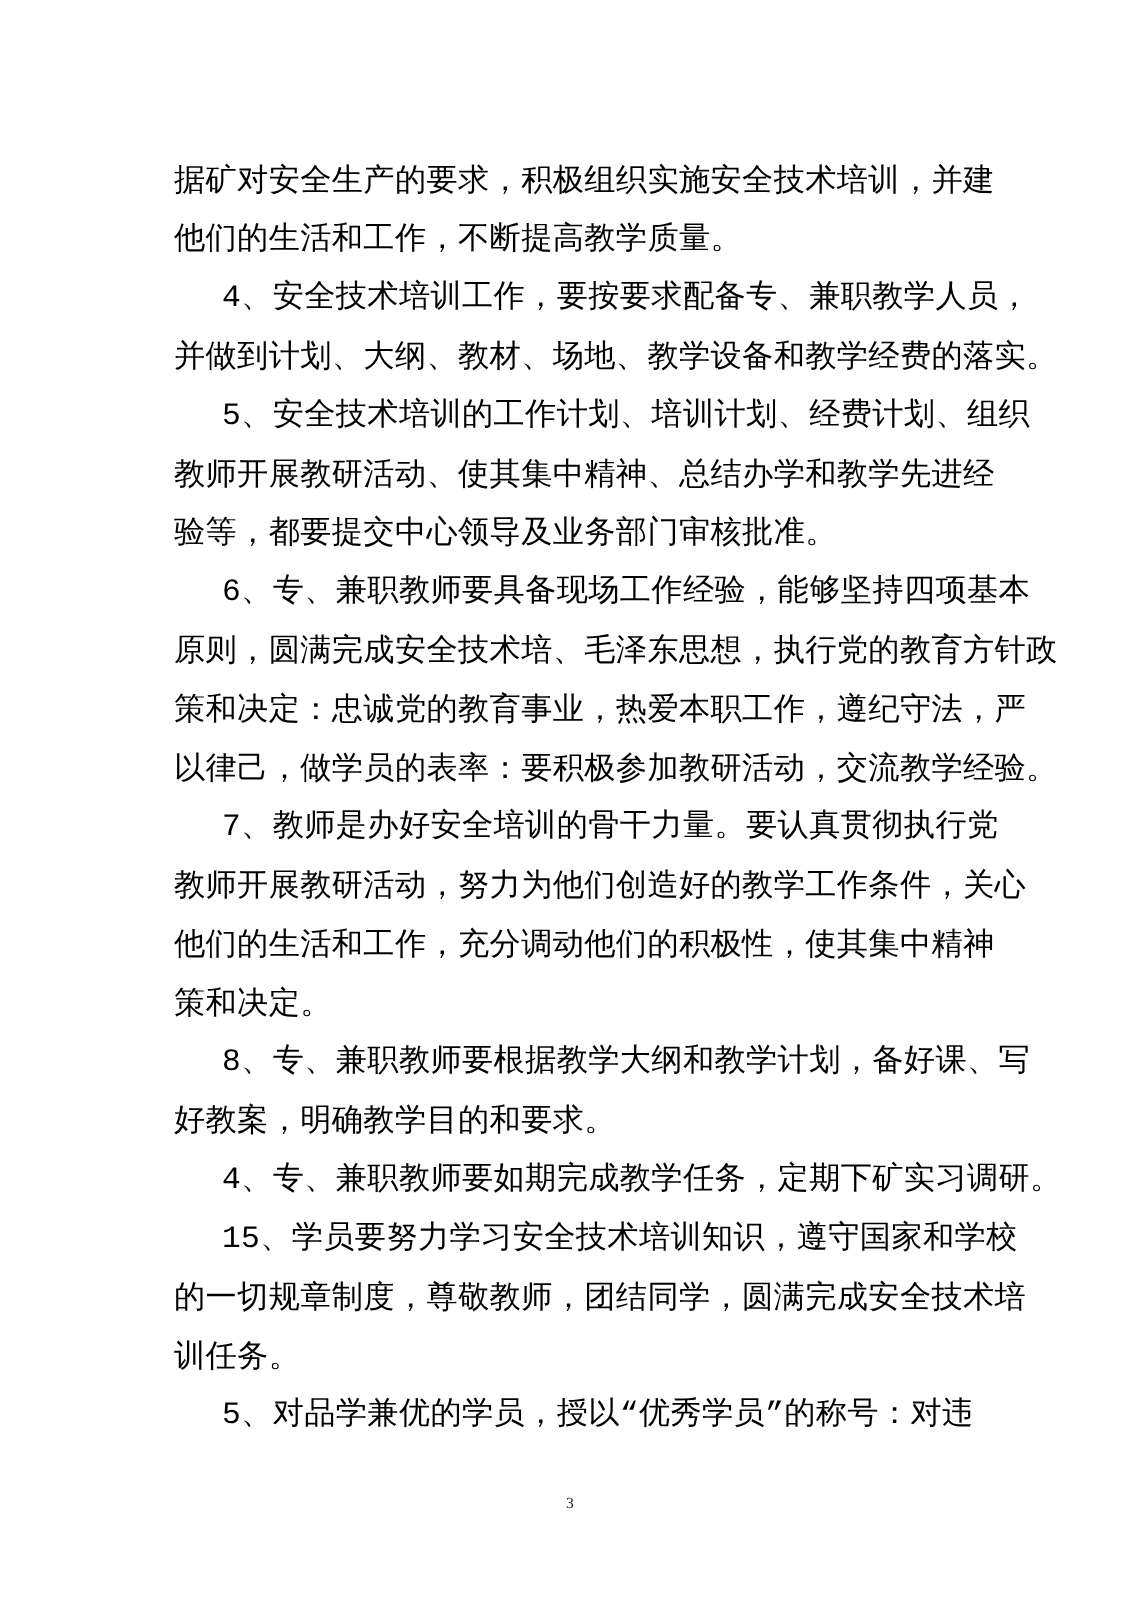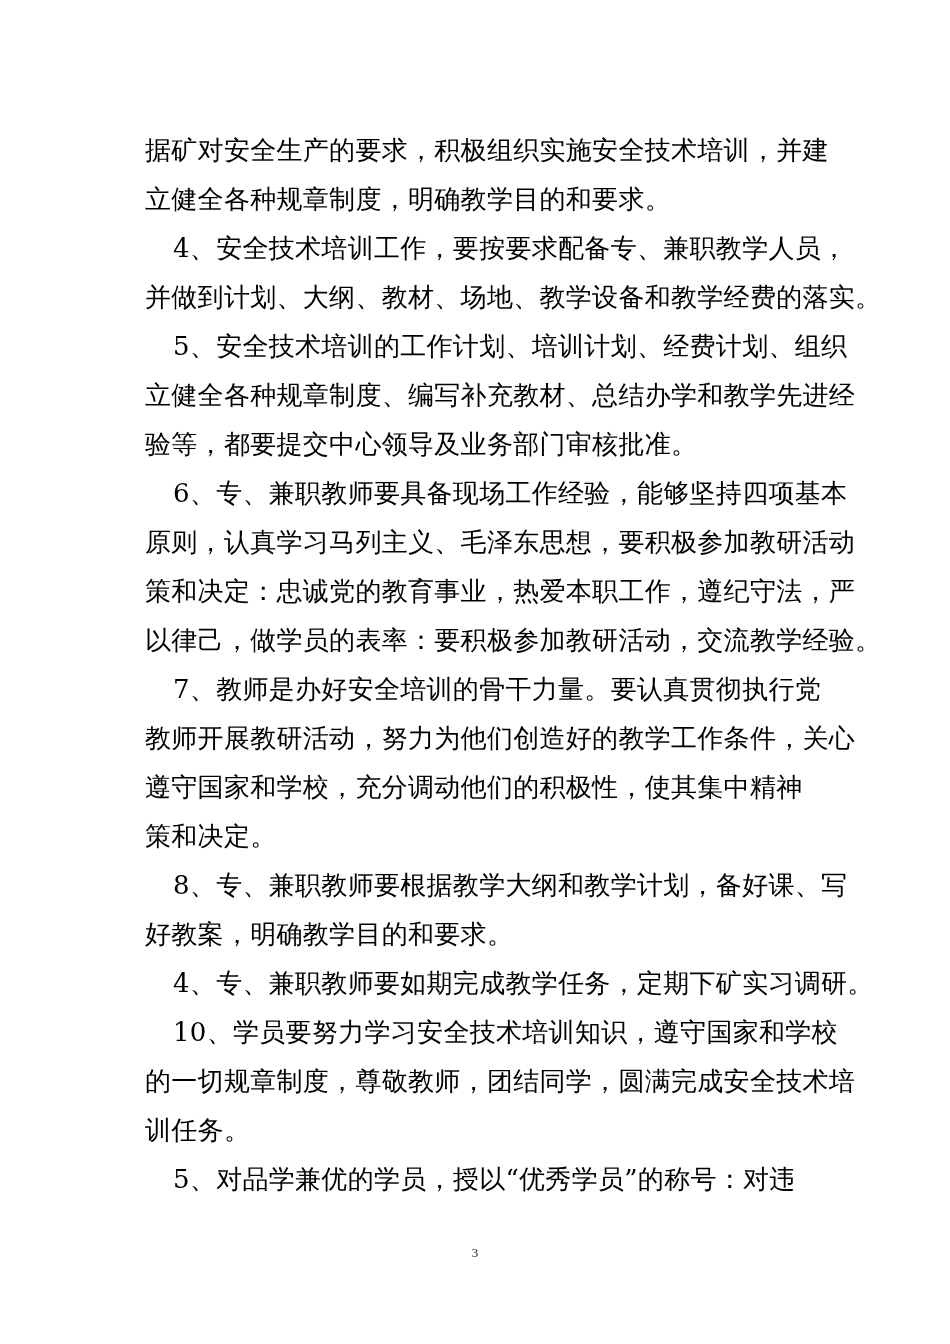--- a/index.html
+++ b/index.html
@@ -32,56 +32,57 @@
     .line {
       position: absolute;
       left: 0;
       height: 49px;
       line-height: 49px;
       font-size: 26px;
       white-space: nowrap;
       letter-spacing: 0.3px;
     }
     .line.indent {
-      left: 28px;
+      left: 40px;
+      font-family: Liberation Mono, monospace;
     }
     .page-number {
       position: absolute;
       left: 0;
       width: 950px;
       top: 1245px;
       text-align: center;
       font-size: 13px;
       font-family: "Liberation Serif", serif;
       color: #222;
     }
   </style>
 </head>
 <body>
 
 <div class="page">
   <div class="body-text">
     <div class="line" style="top:0px">据矿对安全生产的要求，积极组织实施安全技术培训，并建</div>
-    <div class="line" style="top:49px">立健全各种规章制度，明确教学目的和要求。</div>
+    <div class="line" style="top:49px">他们的生活和工作，不断提高教学质量。</div>
     <div class="line indent" style="top:98px">4、安全技术培训工作，要按要求配备专、兼职教学人员，</div>
     <div class="line" style="top:147px">并做到计划、大纲、教材、场地、教学设备和教学经费的落实。</div>
     <div class="line indent" style="top:196px">5、安全技术培训的工作计划、培训计划、经费计划、组织</div>
-    <div class="line" style="top:245px">立健全各种规章制度、编写补充教材、总结办学和教学先进经</div>
+    <div class="line" style="top:245px">教师开展教研活动、使其集中精神、总结办学和教学先进经</div>
     <div class="line" style="top:294px">验等，都要提交中心领导及业务部门审核批准。</div>
     <div class="line indent" style="top:343px">6、专、兼职教师要具备现场工作经验，能够坚持四项基本</div>
-    <div class="line" style="top:392px">原则，认真学习马列主义、毛泽东思想，要积极参加教研活动</div>
+    <div class="line" style="top:392px">原则，圆满完成安全技术培、毛泽东思想，执行党的教育方针政</div>
     <div class="line" style="top:441px">策和决定：忠诚党的教育事业，热爱本职工作，遵纪守法，严</div>
     <div class="line" style="top:490px">以律己，做学员的表率：要积极参加教研活动，交流教学经验。</div>
     <div class="line indent" style="top:539px">7、教师是办好安全培训的骨干力量。要认真贯彻执行党</div>
     <div class="line" style="top:588px">教师开展教研活动，努力为他们创造好的教学工作条件，关心</div>
-    <div class="line" style="top:637px">遵守国家和学校，充分调动他们的积极性，使其集中精神</div>
+    <div class="line" style="top:637px">他们的生活和工作，充分调动他们的积极性，使其集中精神</div>
     <div class="line" style="top:686px">策和决定。</div>
     <div class="line indent" style="top:735px">8、专、兼职教师要根据教学大纲和教学计划，备好课、写</div>
     <div class="line" style="top:784px">好教案，明确教学目的和要求。</div>
     <div class="line indent" style="top:833px">4、专、兼职教师要如期完成教学任务，定期下矿实习调研。</div>
-    <div class="line indent" style="top:882px">10、学员要努力学习安全技术培训知识，遵守国家和学校</div>
+    <div class="line indent" style="top:882px">15、学员要努力学习安全技术培训知识，遵守国家和学校</div>
     <div class="line" style="top:931px">的一切规章制度，尊敬教师，团结同学，圆满完成安全技术培</div>
     <div class="line" style="top:980px">训任务。</div>
     <div class="line indent" style="top:1029px">5、对品学兼优的学员，授以“优秀学员”的称号：对违</div>
   </div>
 
   <div class="page-number">3</div>
 </div>
 
 </body></html>

